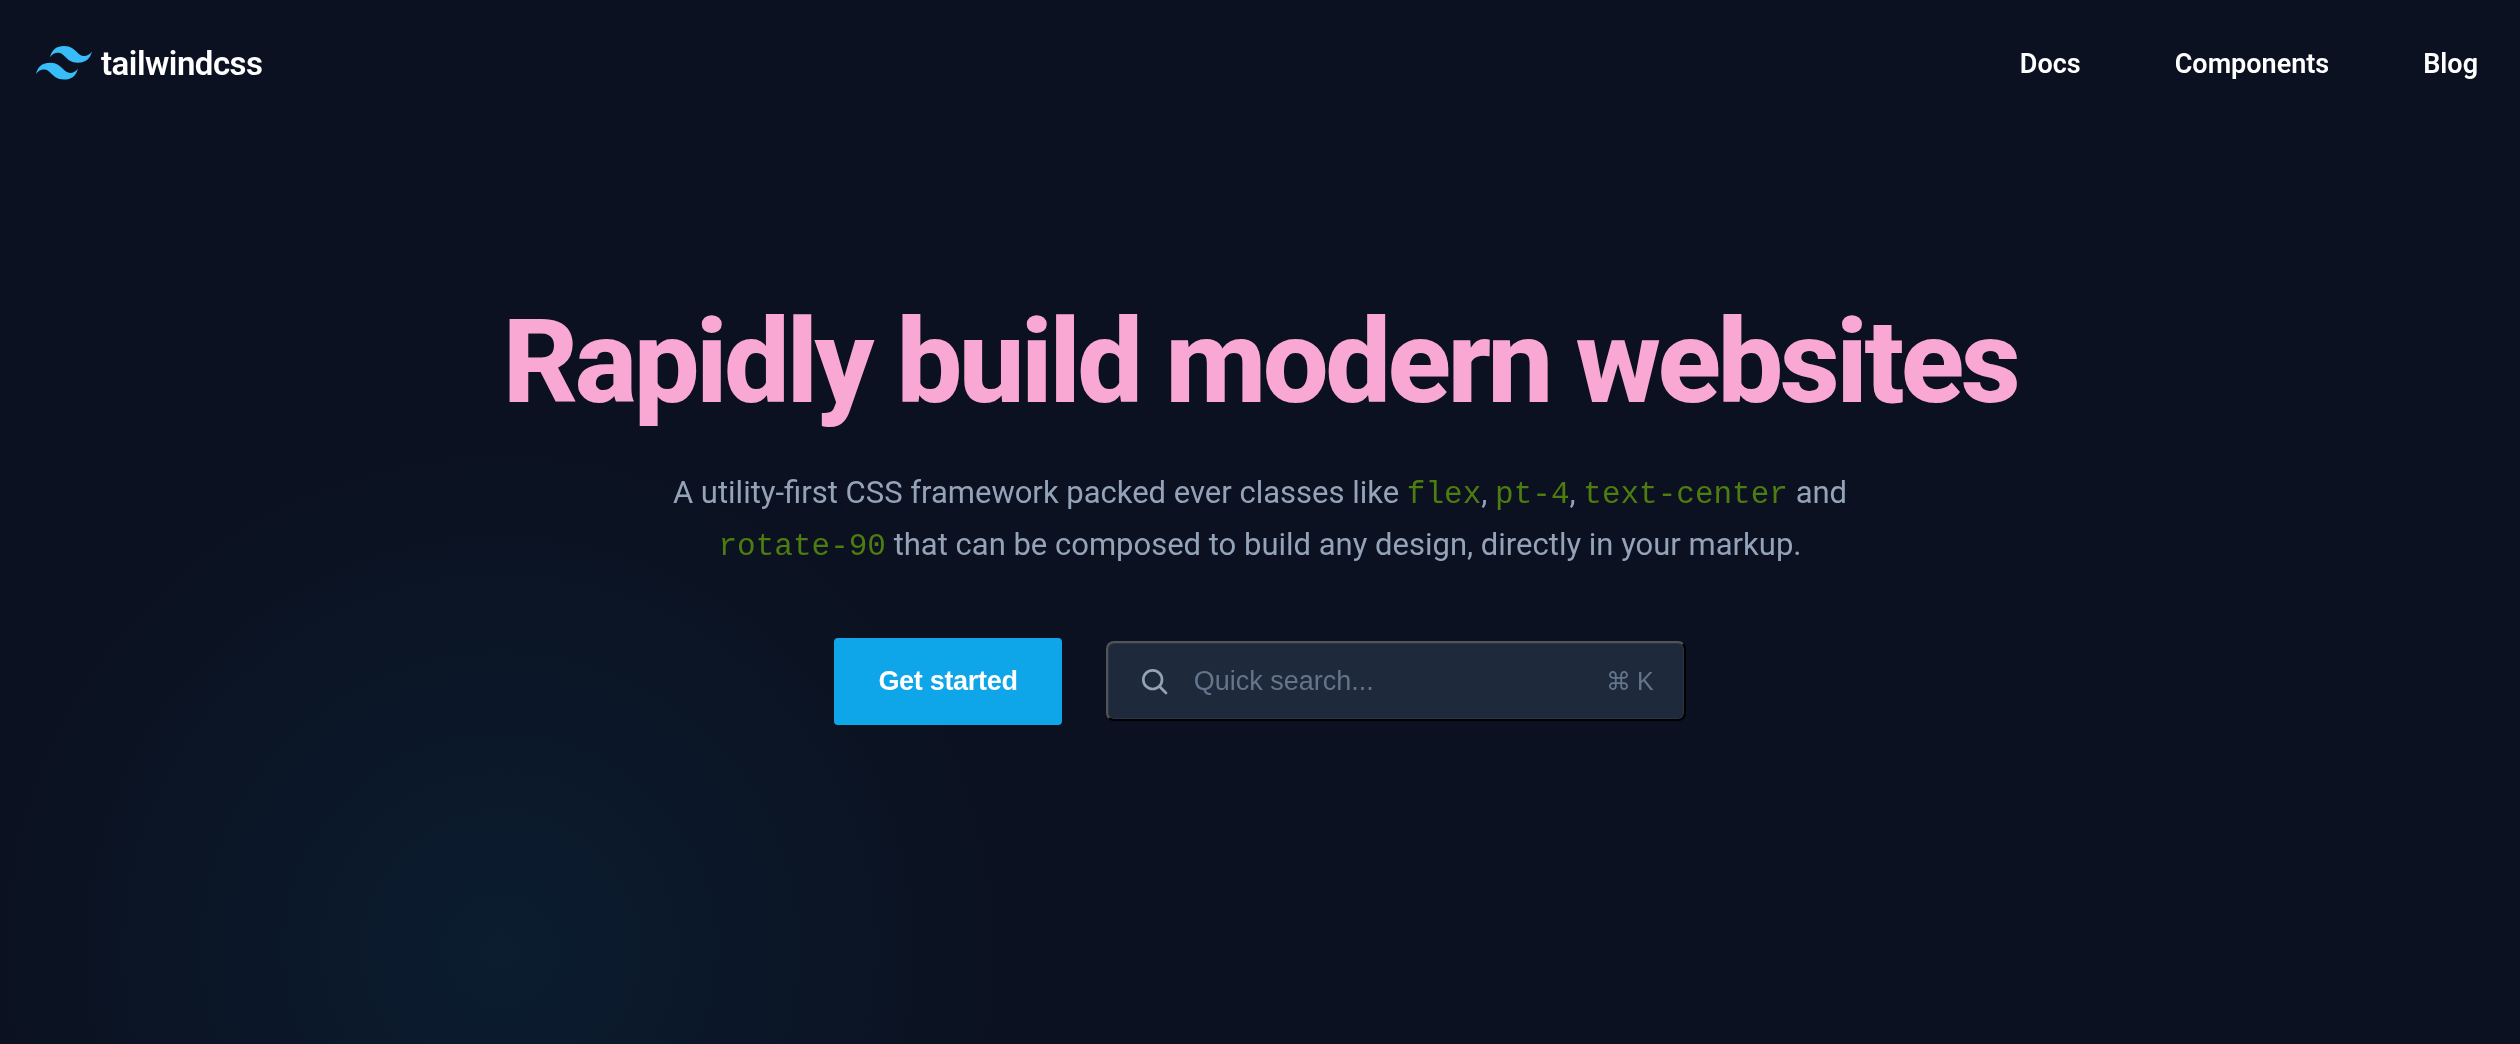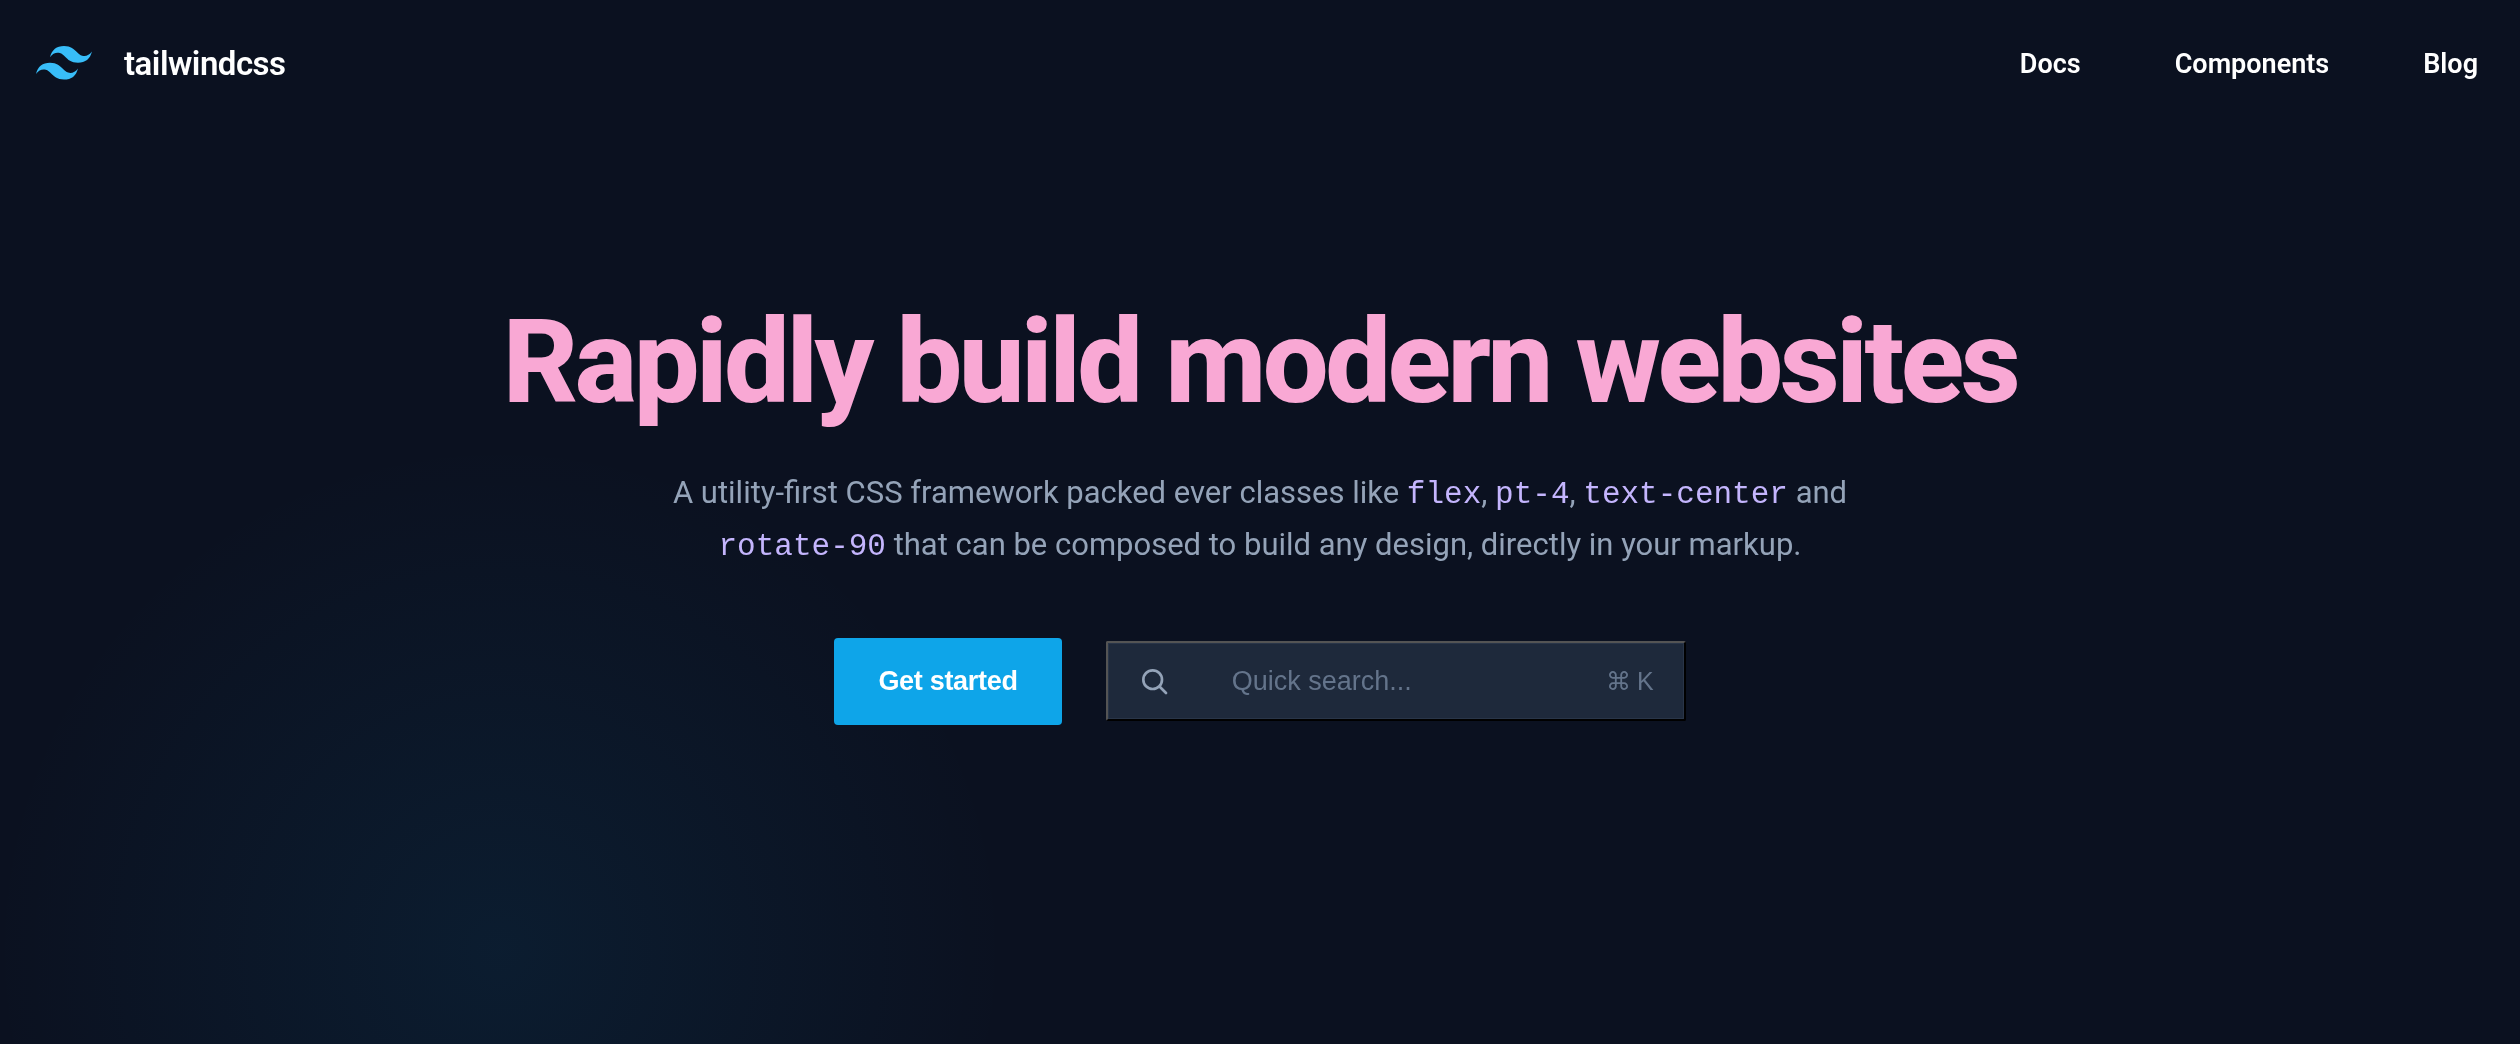--- a/index.html
+++ b/index.html
@@ -34,21 +34,21 @@
       justify-content: space-between;
       align-items: center;
       padding: 44px 42px 44px 36px;
       position: relative;
       z-index: 10;
     }
     
     .logo {
       display: flex;
       align-items: center;
-      gap: 32px;
+      gap: 9px;
     }
     
     .logo-icon {
       width: 56px;
       height: 36px;
     }
     
     .logo-text {
       font-size: 33px;
       font-weight: 600;
@@ -90,21 +90,21 @@
       font-size: 31px;
       line-height: 1.6;
       color: #94a3b8;
       max-width: 1500px;
       margin: 0 auto;
       font-weight: 400;
     }
     
     .code-class {
       font-family: ui-monospace, SFMono-Regular, "SF Mono", Menlo, Consolas, "Liberation Mono", monospace;
-      color: #c4b5fd;
+      color: #4d7c0f;
       font-weight: 500;
     }
     
     .hero-actions {
       display: flex;
       justify-content: center;
       align-items: center;
       gap: 44px;
       margin-top: 66px;
     }
@@ -118,26 +118,25 @@
       border: none;
       border-radius: 4px;
       cursor: pointer;
       letter-spacing: -0.3px;
     }
     
     .search-box {
       display: flex;
       align-items: center;
       background: #1e293b;
-      border-radius: 2px;
+      border-radius: 8px;
       padding: 22px 30px;
       width: 580px;
       cursor: pointer;
       box-shadow: inset 0 0 0 1px rgba(148, 163, 184, 0.1);
-      gap: 38px;
     }
     
     .search-icon {
       width: 32px;
       height: 32px;
       color: #94a3b8;
       flex-shrink: 0;
     }
     
     .search-placeholder {

